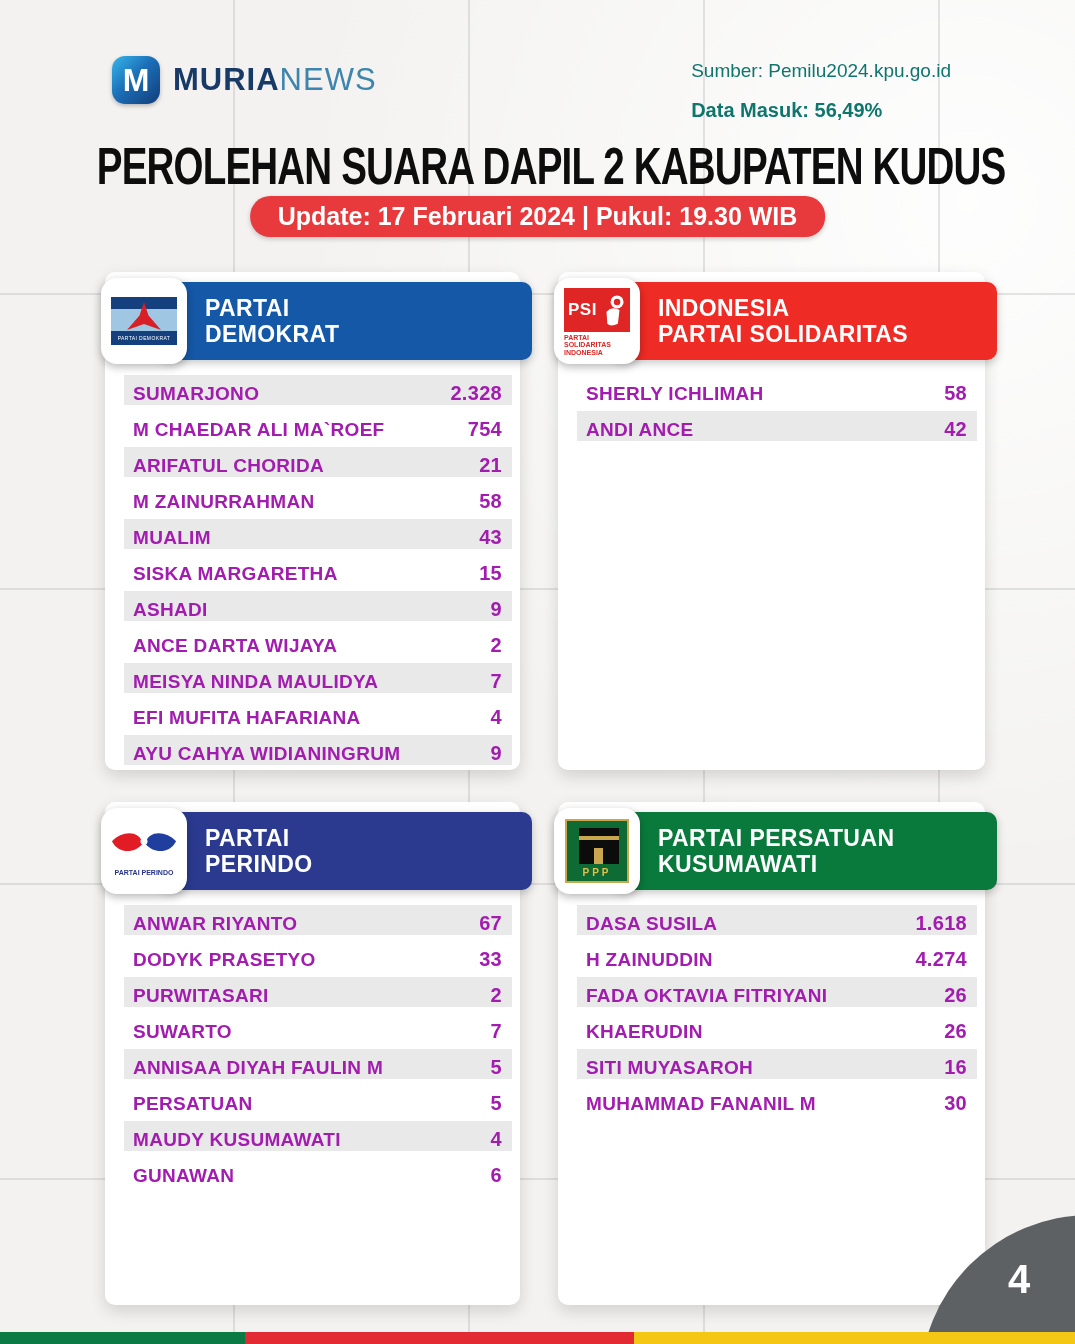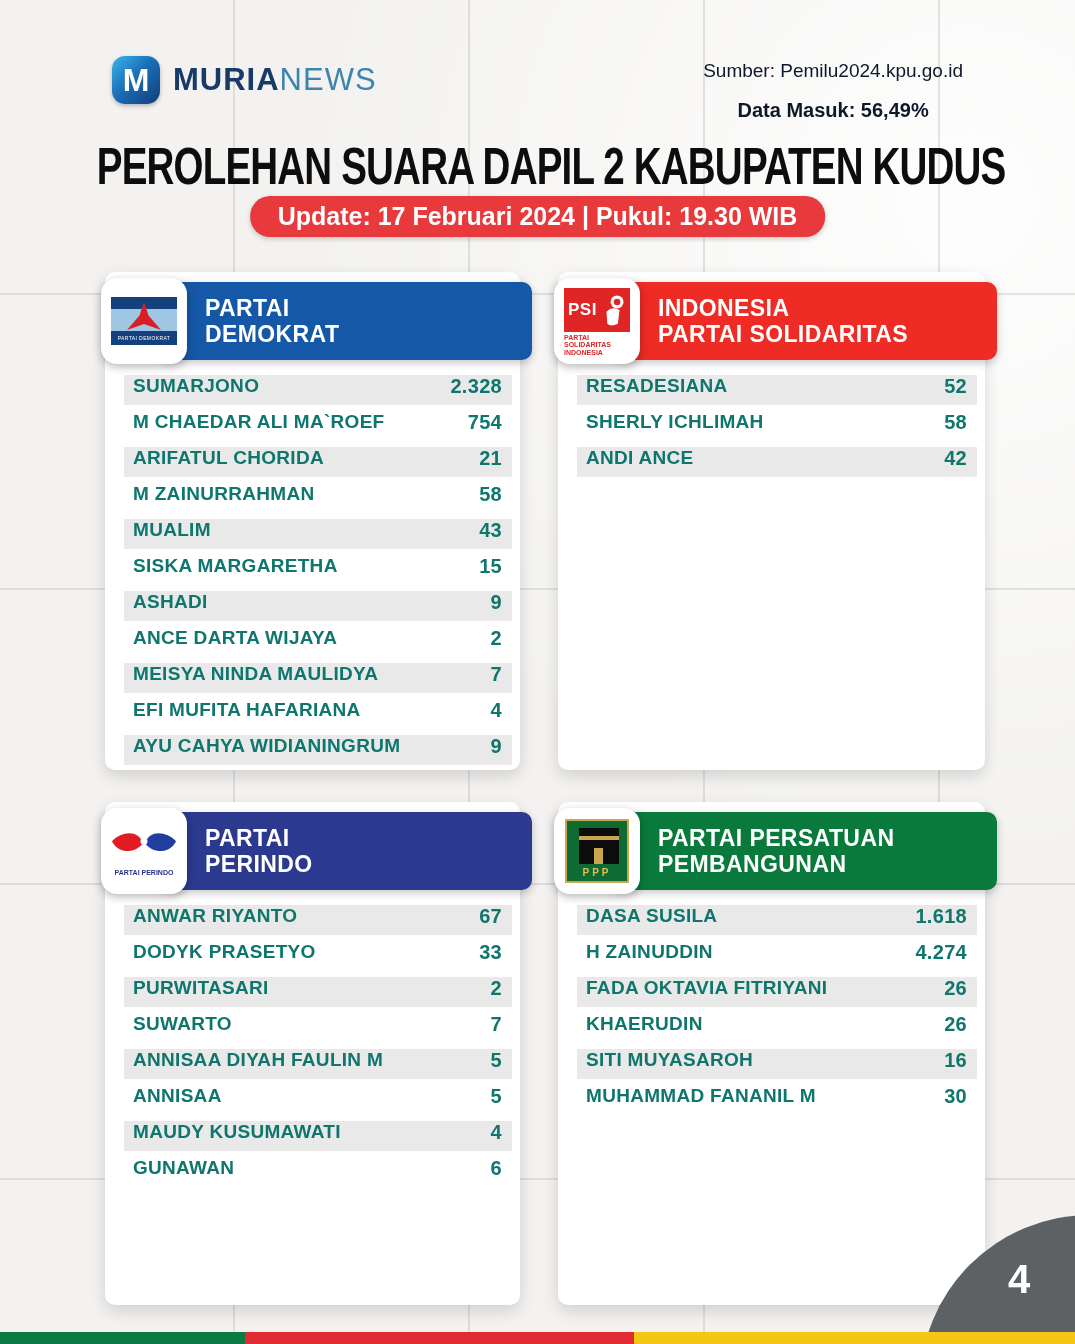--- a/index.html
+++ b/index.html
@@ -18,21 +18,21 @@
   
   .brand { position:absolute; left:112px; top:56px; display:flex; align-items:center; gap:13px; }
   .brand-icon { width:48px; height:48px; border-radius:13px;
     background:linear-gradient(135deg,#38b7ea 0%, #1b6fb8 45%, #123d7a 100%);
     color:#fff; font-weight:bold; font-size:32px; display:flex; align-items:center; justify-content:center;
     box-shadow:0 2px 4px rgba(0,0,0,.25); }
   .brand-text { font-size:31px; letter-spacing:1px; }
   .brand-primary { color:#173a66; font-weight:bold; }
   .brand-secondary { color:#3d85ad; font-weight:normal; }
 
-  .source { position:absolute; right:112px; top:60px; text-align:center; color:#0f172a; }
+  .source { position:absolute; right:124px; top:60px; text-align:left; color:#0f766e; }
   .source-line { font-size:19px; }
   .source-data { font-size:20px; font-weight:bold; margin-top:17px; }
 
   
   .title { position:absolute; top:138px; left:0; width:100%; text-align:center;
     font-size:47px; font-weight:bold; color:#0d0d0d; letter-spacing:-1px; white-space:nowrap;
     transform:scale(0.82,1.1); transform-origin:center; }
   .badge { position:absolute; top:196px; left:50%; transform:translateX(-50%);
     color:#fff; font-weight:bold; font-size:25px; padding:6px 28px; border-radius:20px; white-space:nowrap;
     box-shadow:0 2px 5px rgba(0,0,0,.2); }
@@ -45,22 +45,22 @@
   .card.tall { height:503px; }
 
   .banner-row { position:absolute; top:6px; left:-4px; right:-12px; height:86px; display:flex; }
   .logo-box { flex:0 0 86px; width:86px; height:86px; background:#fff; border-radius:16px; z-index:2;
     display:flex; align-items:center; justify-content:center; box-shadow:0 3px 8px rgba(0,0,0,.28); }
   .banner { flex:1; margin:4px 0 4px -28px; border-radius:10px; display:flex; align-items:center;
     padding-left:46px; color:#fff; font-weight:bold; font-size:23px; line-height:1.15; letter-spacing:.4px;
     box-shadow:0 3px 8px rgba(0,0,0,.22); }
 
   .rows { width:100%; }
-  .row { display:flex; justify-content:space-between; align-items:flex-start; height:30px; margin-bottom:6px;
-    padding:0 10px 0 9px; font-size:19px; font-weight:bold; color:#0f766e; letter-spacing:.3px; }
+  .row { display:flex; justify-content:space-between; align-items:flex-end; height:30px; margin-bottom:6px;
+    padding:0 10px 0 9px; font-size:19px; font-weight:bold; color:#a21caf; letter-spacing:.3px; }
   .row-gray { background:#e9e9e9; }
   .row-white { background:#ffffff; }
   .row-votes { font-size:20px; }
 
   
   .dem-logo { position:relative; width:66px; height:48px; overflow:hidden; }
   .dem-band { position:absolute; left:0; right:0; }
   .dem-top { top:0; height:12px; background:#14417e; }
   .dem-mid { top:12px; height:22px; background:#9fc6e2; }
   .dem-bot { top:34px; height:14px; background:#14417e; display:flex; align-items:center; justify-content:center; }
@@ -199,24 +199,20 @@
           </div>
         </div>
         <div class="banner" style="background: rgb(238, 43, 36);">
           <div>
             <div>INDONESIA</div>
             <div>PARTAI SOLIDARITAS</div>
           </div>
         </div>
       </div>
       <div class="rows">
-          <div class="row row-gray">
-            <span class="row-name">RESADESIANA</span>
-            <span class="row-votes">52</span>
-          </div>
           <div class="row row-white">
             <span class="row-name">SHERLY ICHLIMAH</span>
             <span class="row-votes">58</span>
           </div>
           <div class="row row-gray">
             <span class="row-name">ANDI ANCE</span>
             <span class="row-votes">42</span>
           </div>
         </div>
     </div>
@@ -255,21 +251,21 @@
           </div>
           <div class="row row-white">
             <span class="row-name">SUWARTO</span>
             <span class="row-votes">7</span>
           </div>
           <div class="row row-gray">
             <span class="row-name">ANNISAA DIYAH FAULIN M</span>
             <span class="row-votes">5</span>
           </div>
           <div class="row row-white">
-            <span class="row-name">ANNISAA</span>
+            <span class="row-name">PERSATUAN</span>
             <span class="row-votes">5</span>
           </div>
           <div class="row row-gray">
             <span class="row-name">MAUDY KUSUMAWATI</span>
             <span class="row-votes">4</span>
           </div>
           <div class="row row-white">
             <span class="row-name">GUNAWAN</span>
             <span class="row-votes">6</span>
           </div>
@@ -283,21 +279,21 @@
             <div class="ppp-kaaba">
               <div class="ppp-kaaba-band"></div>
               <div class="ppp-kaaba-door"></div>
             </div>
             <div class="ppp-abbr">PPP</div>
           </div>
         </div>
         <div class="banner" style="background: rgb(10, 122, 60);">
           <div>
             <div>PARTAI PERSATUAN</div>
-            <div>PEMBANGUNAN</div>
+            <div>KUSUMAWATI</div>
           </div>
         </div>
       </div>
       <div class="rows">
           <div class="row row-gray">
             <span class="row-name">DASA SUSILA</span>
             <span class="row-votes">1.618</span>
           </div>
           <div class="row row-white">
             <span class="row-name">H ZAINUDDIN</span>

